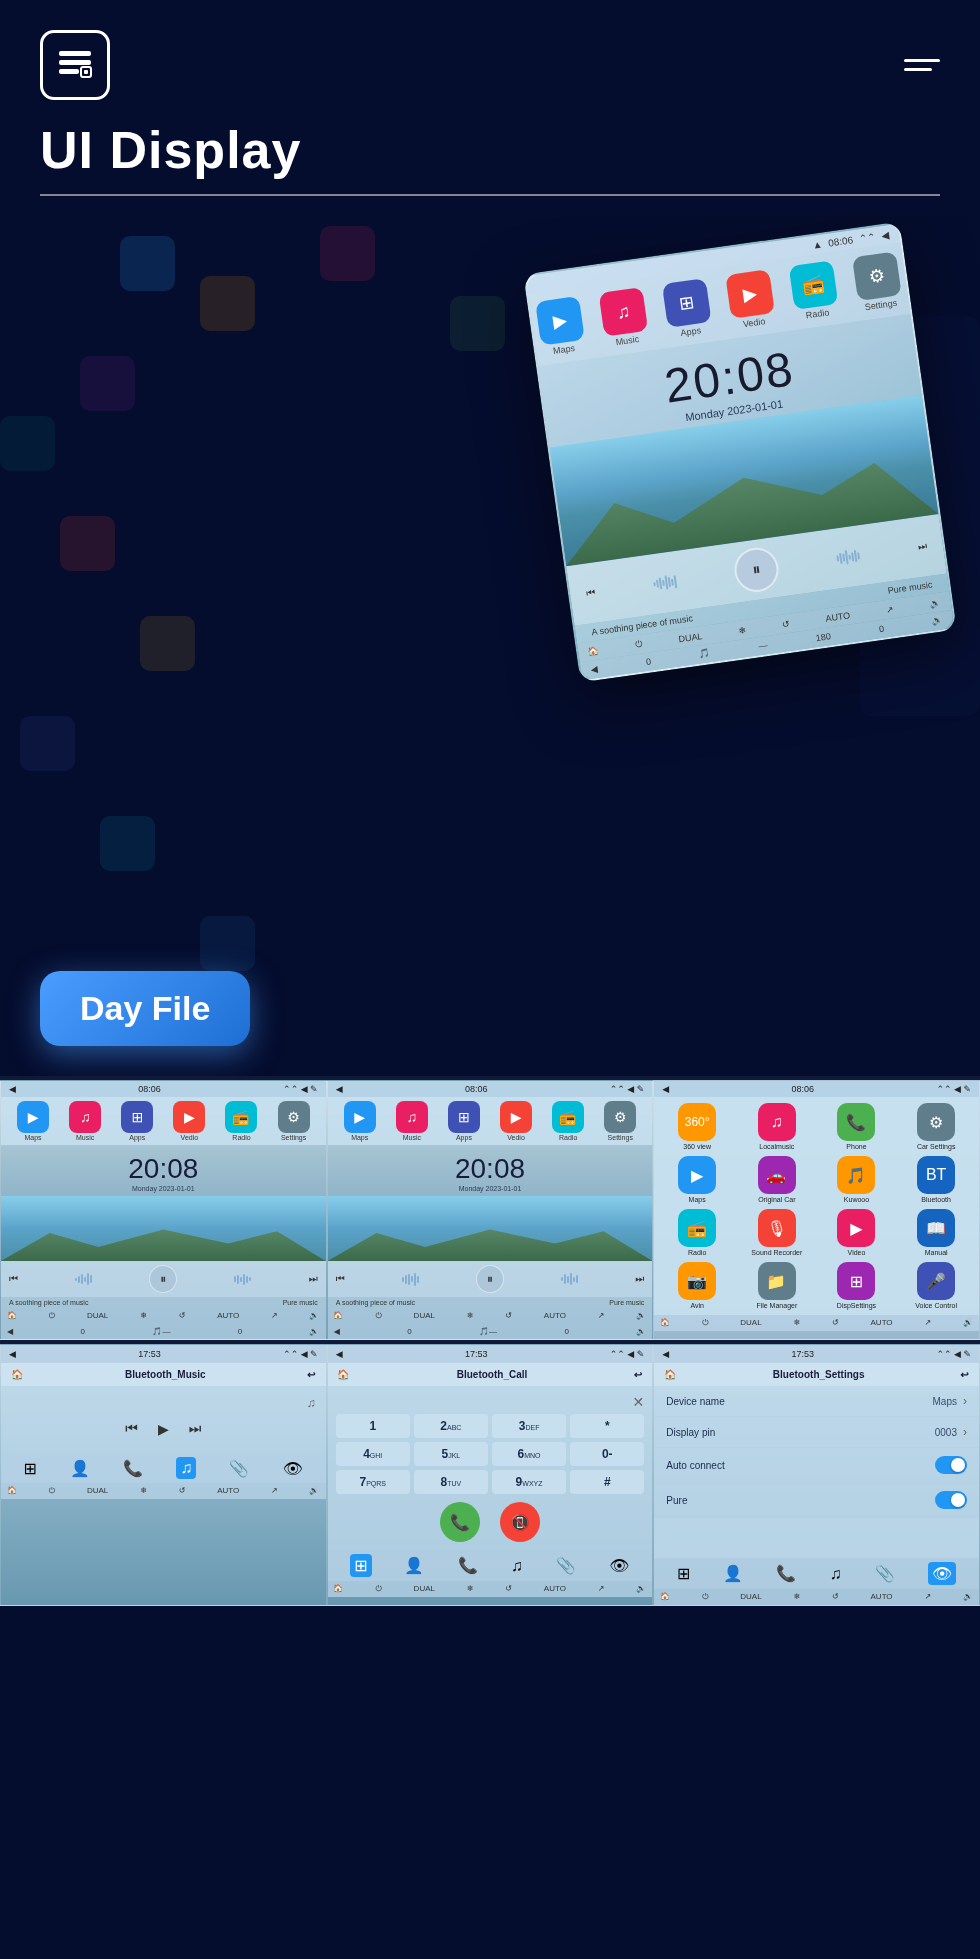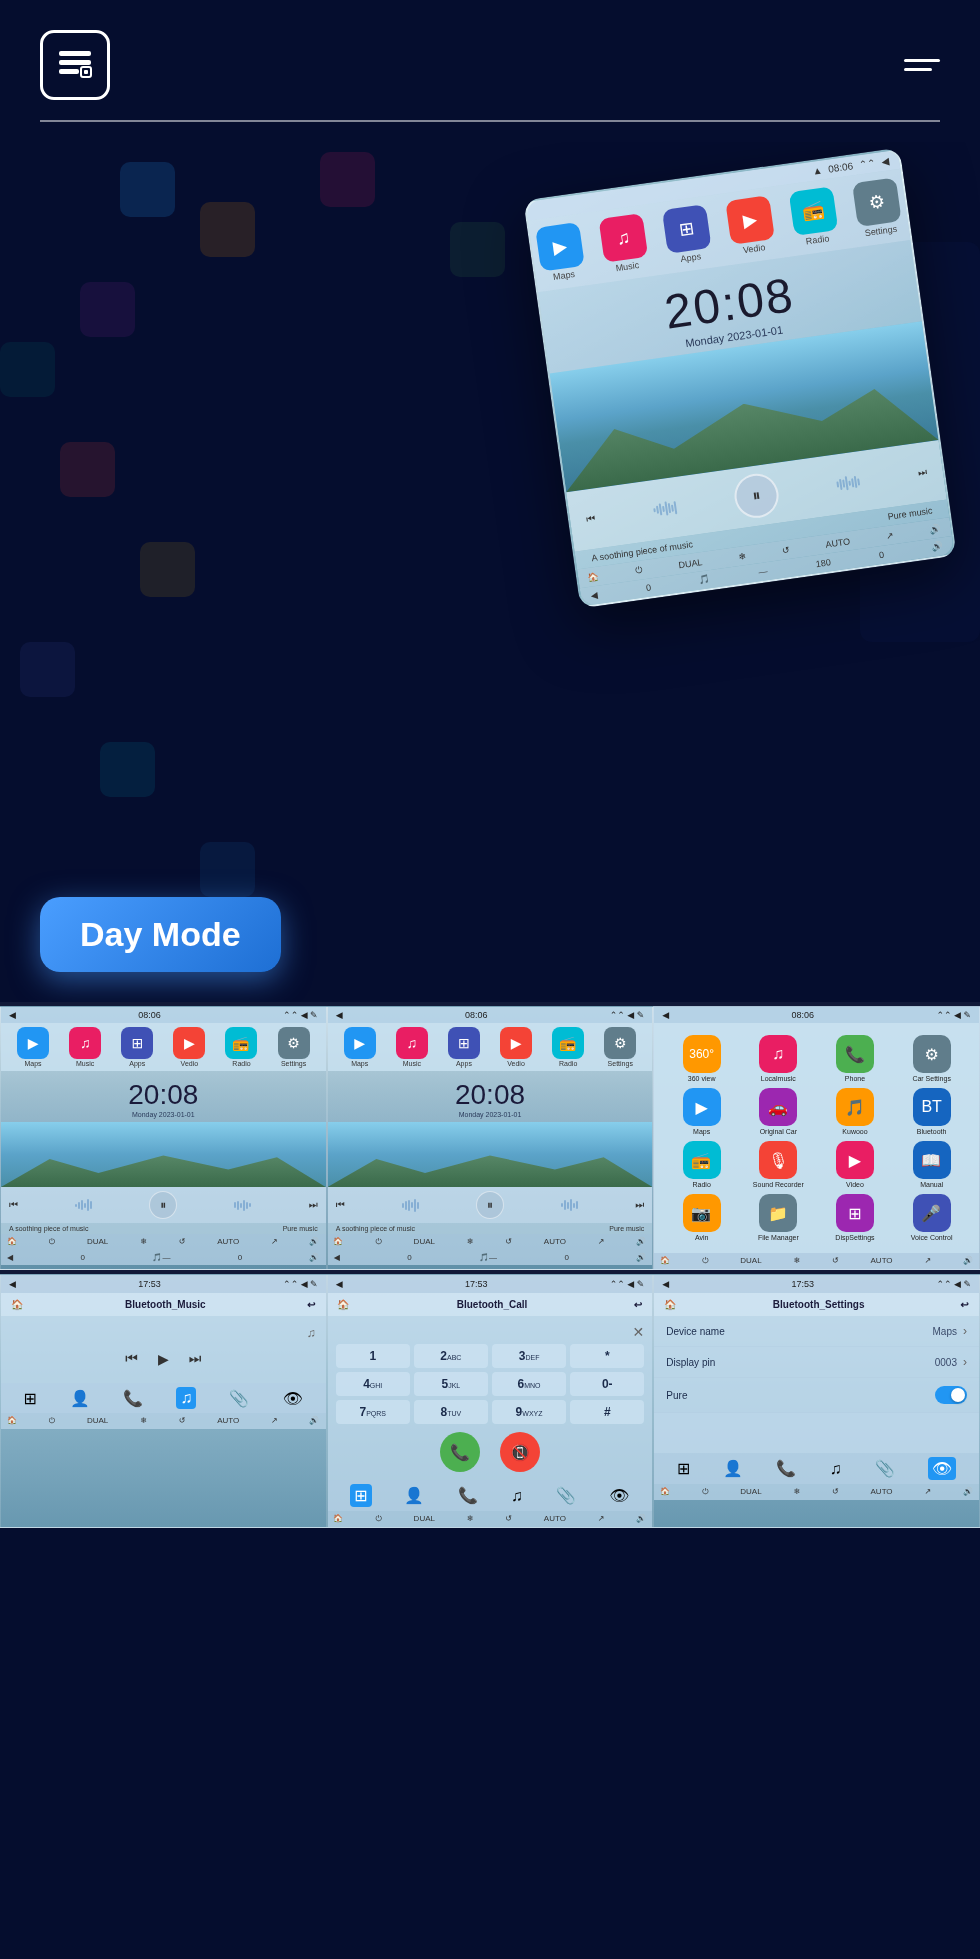--- a/index.html
+++ b/index.html
@@ -294,21 +294,21 @@
       padding: 3px 6px;
       display: flex;
       justify-content: space-between;
       font-size: 8px;
       color: #333;
     }
 
     
     .screen-app-grid {
       background: rgba(200,225,240,0.9);
-      padding: 12px;
+      padding: 6px;
       display: grid;
       grid-template-columns: repeat(4, 1fr);
       gap: 6px;
     }
     .grid-app-item {
       display: flex; flex-direction: column; align-items: center; gap: 2px;
     }
     .grid-app-icon {
       width: 38px; height: 38px;
       border-radius: 10px;
@@ -523,20 +523,21 @@
         <rect x="4" y="24" width="20" height="5" rx="2"></rect>
         <rect x="26" y="22" width="10" height="10" rx="2" fill="none" stroke="white" stroke-width="2"></rect>
         <rect x="29" y="25" width="4" height="4" rx="1"></rect>
       </svg>
     </div>
     <div class="hamburger">
       <span></span>
       <span style="width:28px"></span>
     </div>
   </div>
+  <div class="page-title">UI Display</div>
   <div class="title-divider"></div>
 </div>
 
 <div class="hero-section">
 
   <div class="bg-apps">
     <div class="bg-app-icon c-blue" style="top:20px;left:120px;opacity:0.5;border-radius:10px"></div>
     <div class="bg-app-icon c-orange" style="top:60px;left:200px;opacity:0.4;border-radius:10px"></div>
     <div class="bg-app-icon c-pink" style="top:10px;left:320px;opacity:0.4;border-radius:10px"></div>
     <div class="bg-app-icon c-green" style="top:80px;left:450px;opacity:0.3;border-radius:10px"></div>
@@ -640,21 +641,21 @@
       <span>◀</span>
         <span>0</span>
         <span>🎵</span>
         <span>—</span>
         <span>180</span>
         <span>0</span>
         <span>🔊</span>
     </div>
   </div>
 
-  <div class="day-mode-badge">Day Mode</div>
+  <div class="day-mode-badge">Day File</div>
 </div>
 
 <div class="section-divider"></div>
 
 <div class="screens-grid">
 
   <div class="screen-card">
     <div class="screen-status">
       <span>◀</span>
       <span>08:06</span>
@@ -1025,20 +1026,26 @@
         </span>
       </div>
       <div class="bt-setting-row">
         <span class="bt-setting-label">Display pin</span>
         <span style="display:flex;align-items:center;gap:6px">
           <span class="bt-setting-value">0003</span>
           <span class="bt-chevron">›</span>
         </span>
       </div>
       <div class="bt-setting-row">
+        <span class="bt-setting-label">Auto connect</span>
+        <div class="toggle-switch toggle-on">
+          <div class="toggle-thumb"></div>
+        </div>
+      </div>
+      <div class="bt-setting-row">
         <span class="bt-setting-label">Pure</span>
         <div class="toggle-switch toggle-on">
           <div class="toggle-thumb"></div>
         </div>
       </div>
 
       <div style="height:40px;background:rgba(195,220,238,0.3)"></div>
     </div>
     <div class="screen-icon-row">
       <span>⊞</span>

